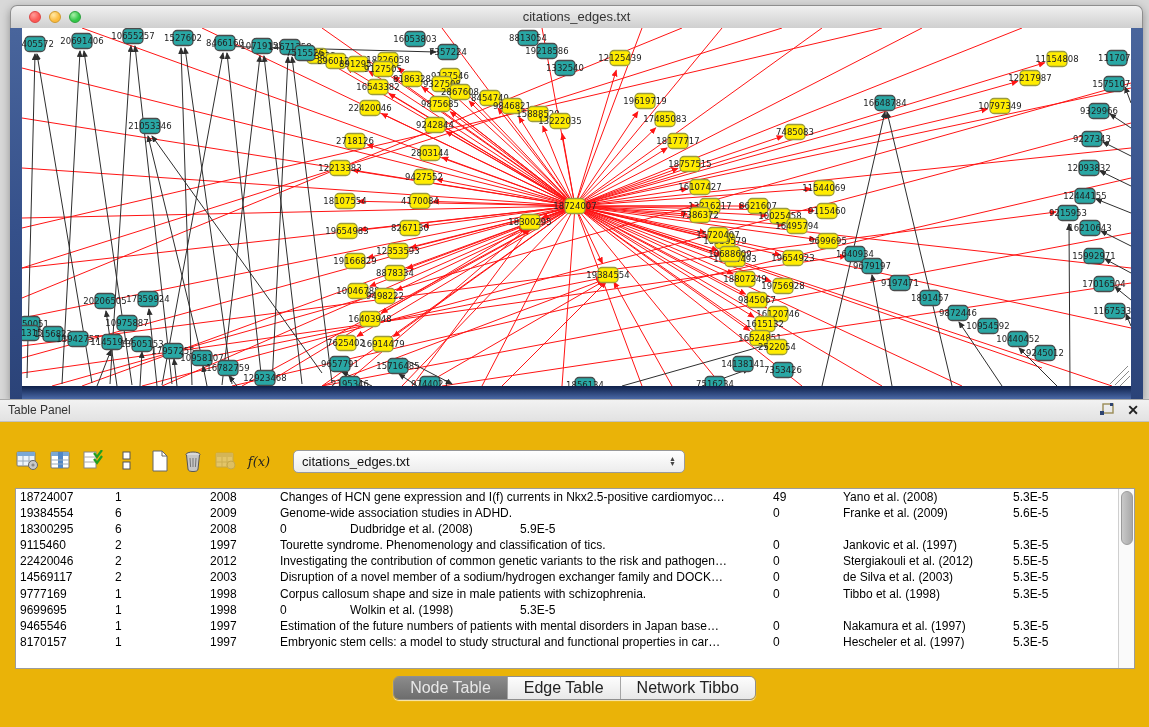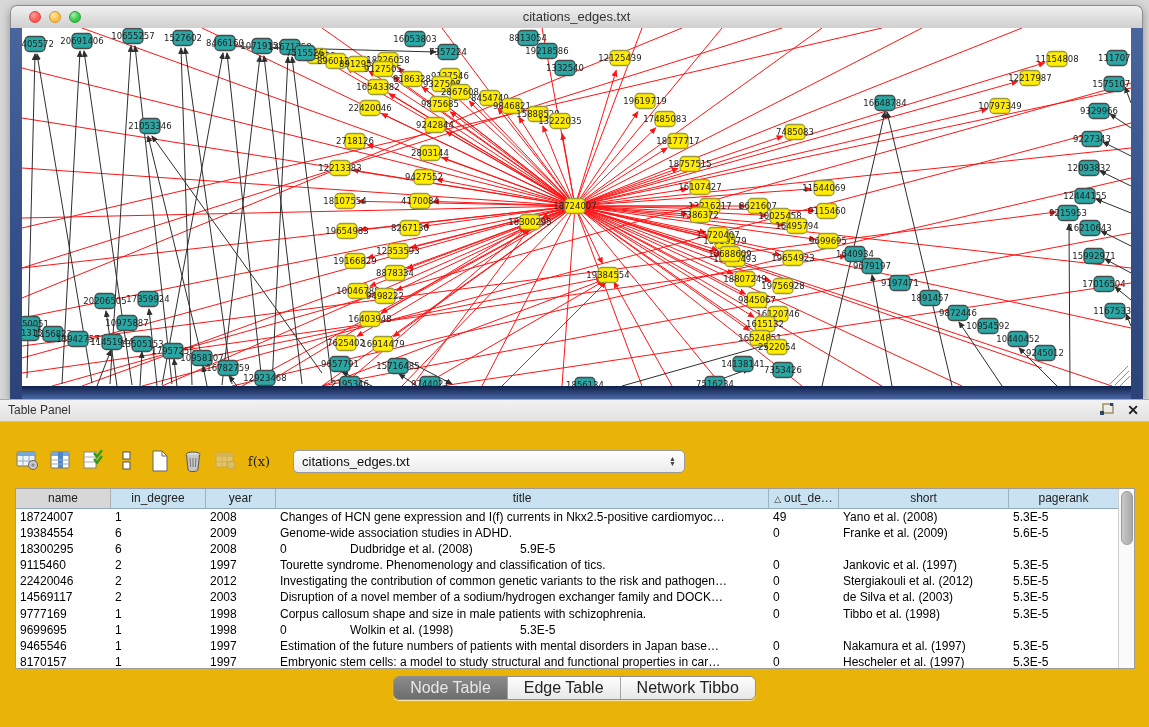--- a/index.html
+++ b/index.html
@@ -53,21 +53,21 @@
     height:21px;background:linear-gradient(180deg,#f2f2f2,#e2e2e2);
     border-bottom:1px solid #c2c2c2;position:relative;
   }
   .panel-title{position:absolute;left:8px;top:3px;font-size:12px;color:#333;}
   .panel-hdr-icons{position:absolute;right:10px;top:2px;display:flex;gap:12px;align-items:center;}
   .close-x{font-size:14px;font-weight:bold;color:#222;line-height:16px;cursor:default;}
   .toolbar{
     position:absolute;left:15px;top:45px;height:32px;display:flex;align-items:center;gap:7px;
   }
   .tb-icon{width:26px;height:26px;display:flex;align-items:center;justify-content:center;}
-  .fx-label{font-family:"DejaVu Serif",serif;font-size:13px;color:#222;}
+  .fx-label{font-family:"DejaVu Serif",serif;font-style:italic;font-size:13px;color:#222;}
   .net-select{
     margin-left:14px;width:392px;height:23px;box-sizing:border-box;
     border:1px solid #9a9a9a;border-radius:5px;
     background:linear-gradient(180deg,#ffffff,#ececec);
     display:flex;align-items:center;justify-content:space-between;
     padding:0 8px;font-size:13px;color:#111;
     box-shadow:0 1px 1px rgba(255,255,255,.8) inset;
   }
   .sel-arrows{display:flex;flex-direction:column;line-height:5px;font-size:7px;color:#444;}
   .data-table{
@@ -883,29 +883,20 @@
       <span>citations_edges.txt</span>
       <span class="sel-arrows">
           <span>▲</span>
           <span>▼</span>
         </span>
     </div>
   </div>
 
   <div class="data-table">
     <div class="tbl-grid">
-      <div class="tbl-header" id="tbl-header">
-          <div class="th gray" style="width: 95px;">name</div>
-          <div class="th" style="width: 95px;">in_degree</div>
-          <div class="th" style="width: 70px;">year</div>
-          <div class="th" style="width: 493px;">title</div>
-          <div class="th" style="width: 70px;"><span class="sort-tri">△</span>out_de…</div>
-          <div class="th" style="width: 170px;">short</div>
-          <div class="th" style="width: 110px;">pagerank</div>
-        </div>
       <div id="tbl-body">
           <div class="tbl-row">
             <div class="td" style="width: 95px;">18724007</div>
             <div class="td" style="width: 95px;">1</div>
             <div class="td" style="width: 70px;">2008</div>
             <div class="td" style="width: 493px;">Changes of HCN gene expression and I(f) currents in Nkx2.5-positive cardiomyoc…</div>
             <div class="td" style="width: 70px;">49</div>
             <div class="td" style="width: 170px;">Yano et al. (2008)</div>
             <div class="td" style="width: 110px;">5.3E-5</div>
           </div>

